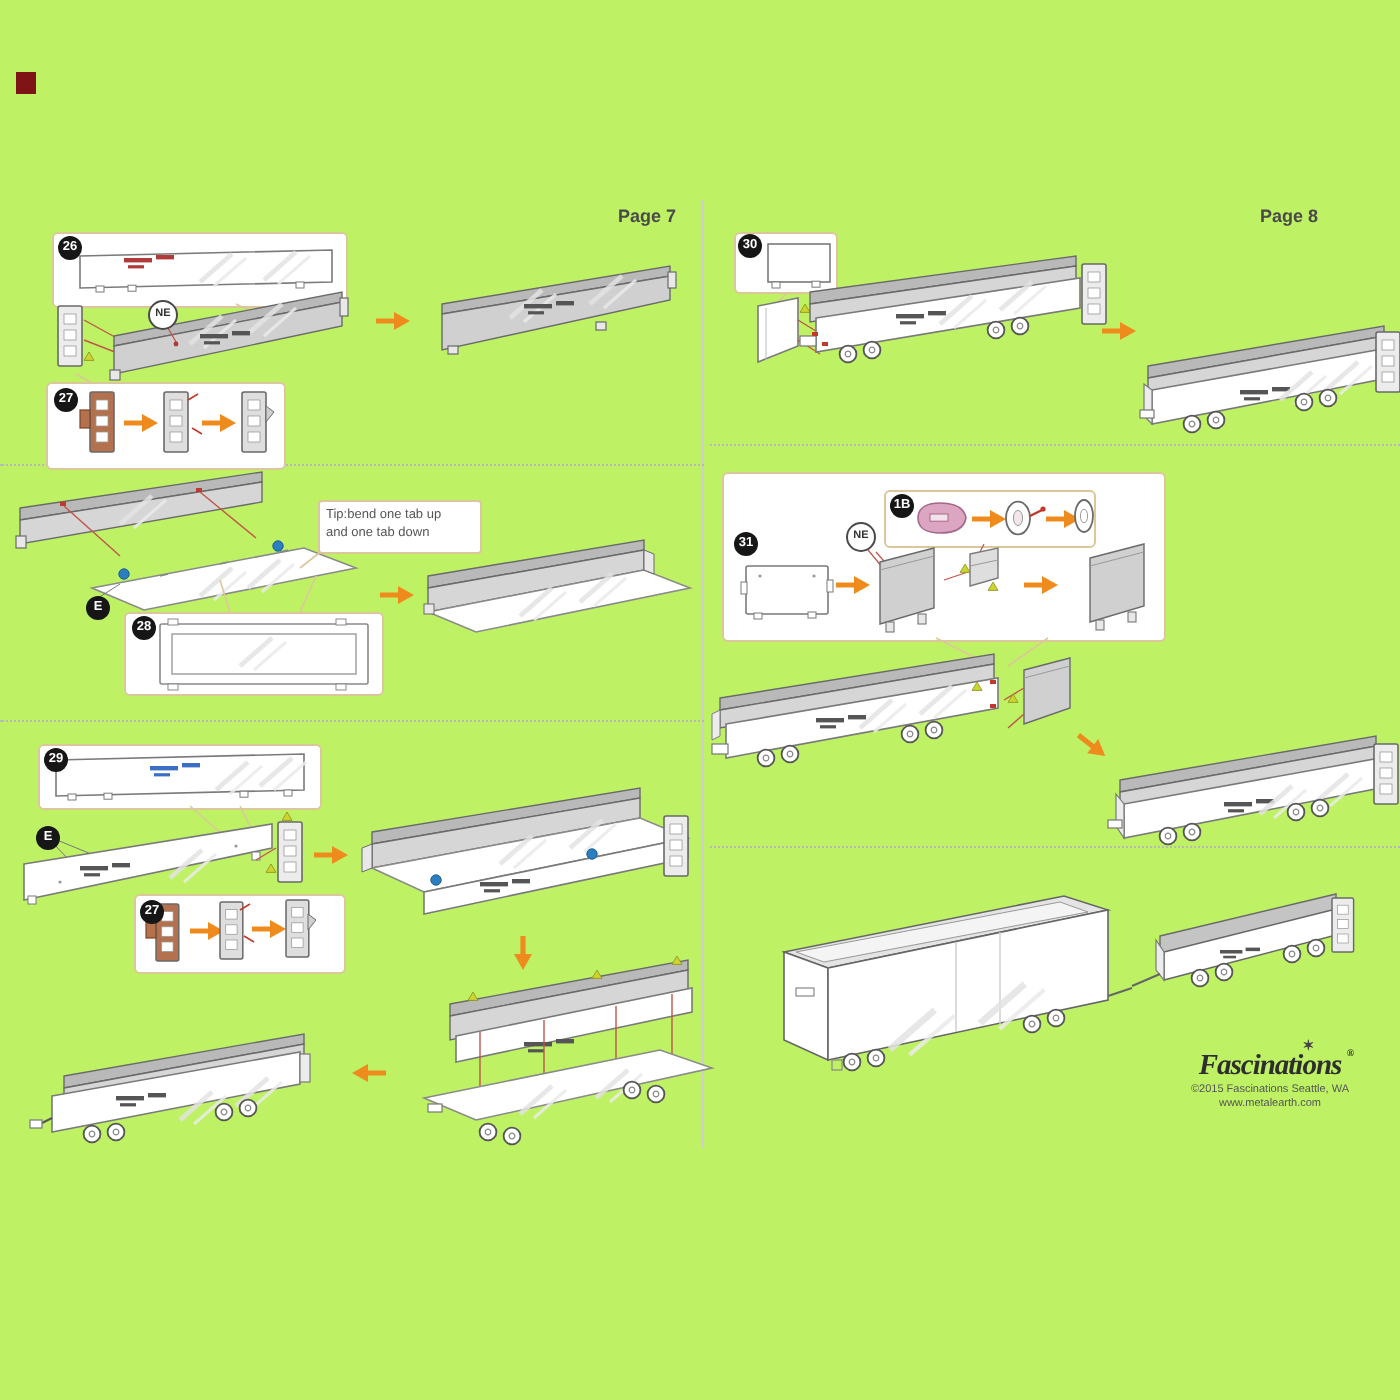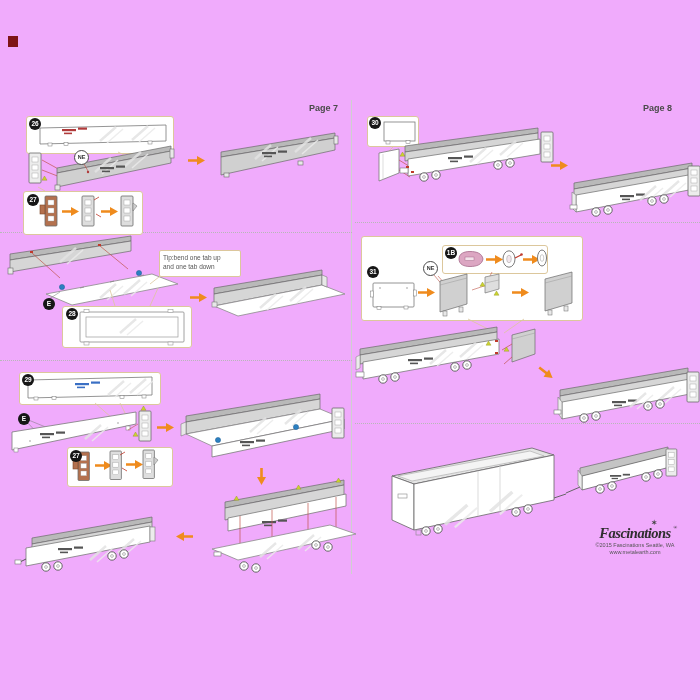--- a/index.html
+++ b/index.html
@@ -1,16 +1,16 @@
 <!DOCTYPE html>
 <html><head>
 <meta charset="utf-8">
 <style>
   html,body{margin:0;padding:0;background:#fff;}
-  #sheet{position:relative;width:700px;height:700px;background:#f0abfc;overflow:hidden;
+  #sheet{position:relative;width:700px;height:700px;background:#bef264;overflow:hidden;
          font-family:"Liberation Sans",sans-serif;}
   .vrule{position:absolute;width:1px;background:#cfcfcf;z-index:0;}
   .hdot{position:absolute;height:0;border-top:1px dotted #b8b8b8;z-index:0;}
   .tanbox{position:absolute;border:1px solid #dcc79c;border-radius:3px;background:#fff;z-index:1;}
   #artwork{position:absolute;left:0;top:0;z-index:2;pointer-events:none;}
   .badge{position:absolute;width:12px;height:12px;border-radius:50%;background:#161616;color:#fff;
          font-size:6.5px;font-weight:bold;line-height:12px;text-align:center;z-index:5;}
   .badge.ne{width:13px;height:13px;background:#fff;border:1px solid #4a4a4a;color:#333;
             font-size:5.5px;line-height:13px;}
   .pagelabel{position:absolute;width:50px;font-size:9px;font-weight:600;color:#4a4a4a;
@@ -33,21 +33,21 @@
 
   <div class="vrule" style="left:351px;top:100px;height:474px;"></div>
   <div class="hdot" style="left:0;top:232px;width:352px;"></div>
   <div class="hdot" style="left:0;top:360px;width:352px;"></div>
   <div class="hdot" style="left:355px;top:222px;width:345px;"></div>
   <div class="hdot" style="left:355px;top:423px;width:345px;"></div>
 
   <div id="corner-marker"></div>
 
   <div class="pagelabel" style="left:288px;top:103px;">Page 7</div>
-  <div class="pagelabel" style="left:622px;top:103px;">Page 8</div>
+  <div class="pagelabel" style="left:609px;top:103px;">Page 8</div>
 
   <div class="tanbox" style="left:26px;top:116px;width:146px;height:36px;"></div>
   <div class="tanbox" style="left:23px;top:191px;width:118px;height:42px;"></div>
   <div class="tanbox" style="left:62px;top:306px;width:128px;height:40px;"></div>
   <div class="tanbox" style="left:19px;top:372px;width:140px;height:31px;"></div>
   <div class="tanbox" style="left:67px;top:447px;width:104px;height:38px;"></div>
   <div class="tanbox" style="left:367px;top:116px;width:50px;height:29px;"></div>
   <div class="tanbox" style="left:361px;top:236px;width:220px;height:83px;"></div>
   <div class="tanbox" style="left:442px;top:245px;width:104px;height:27px;"></div>
 

